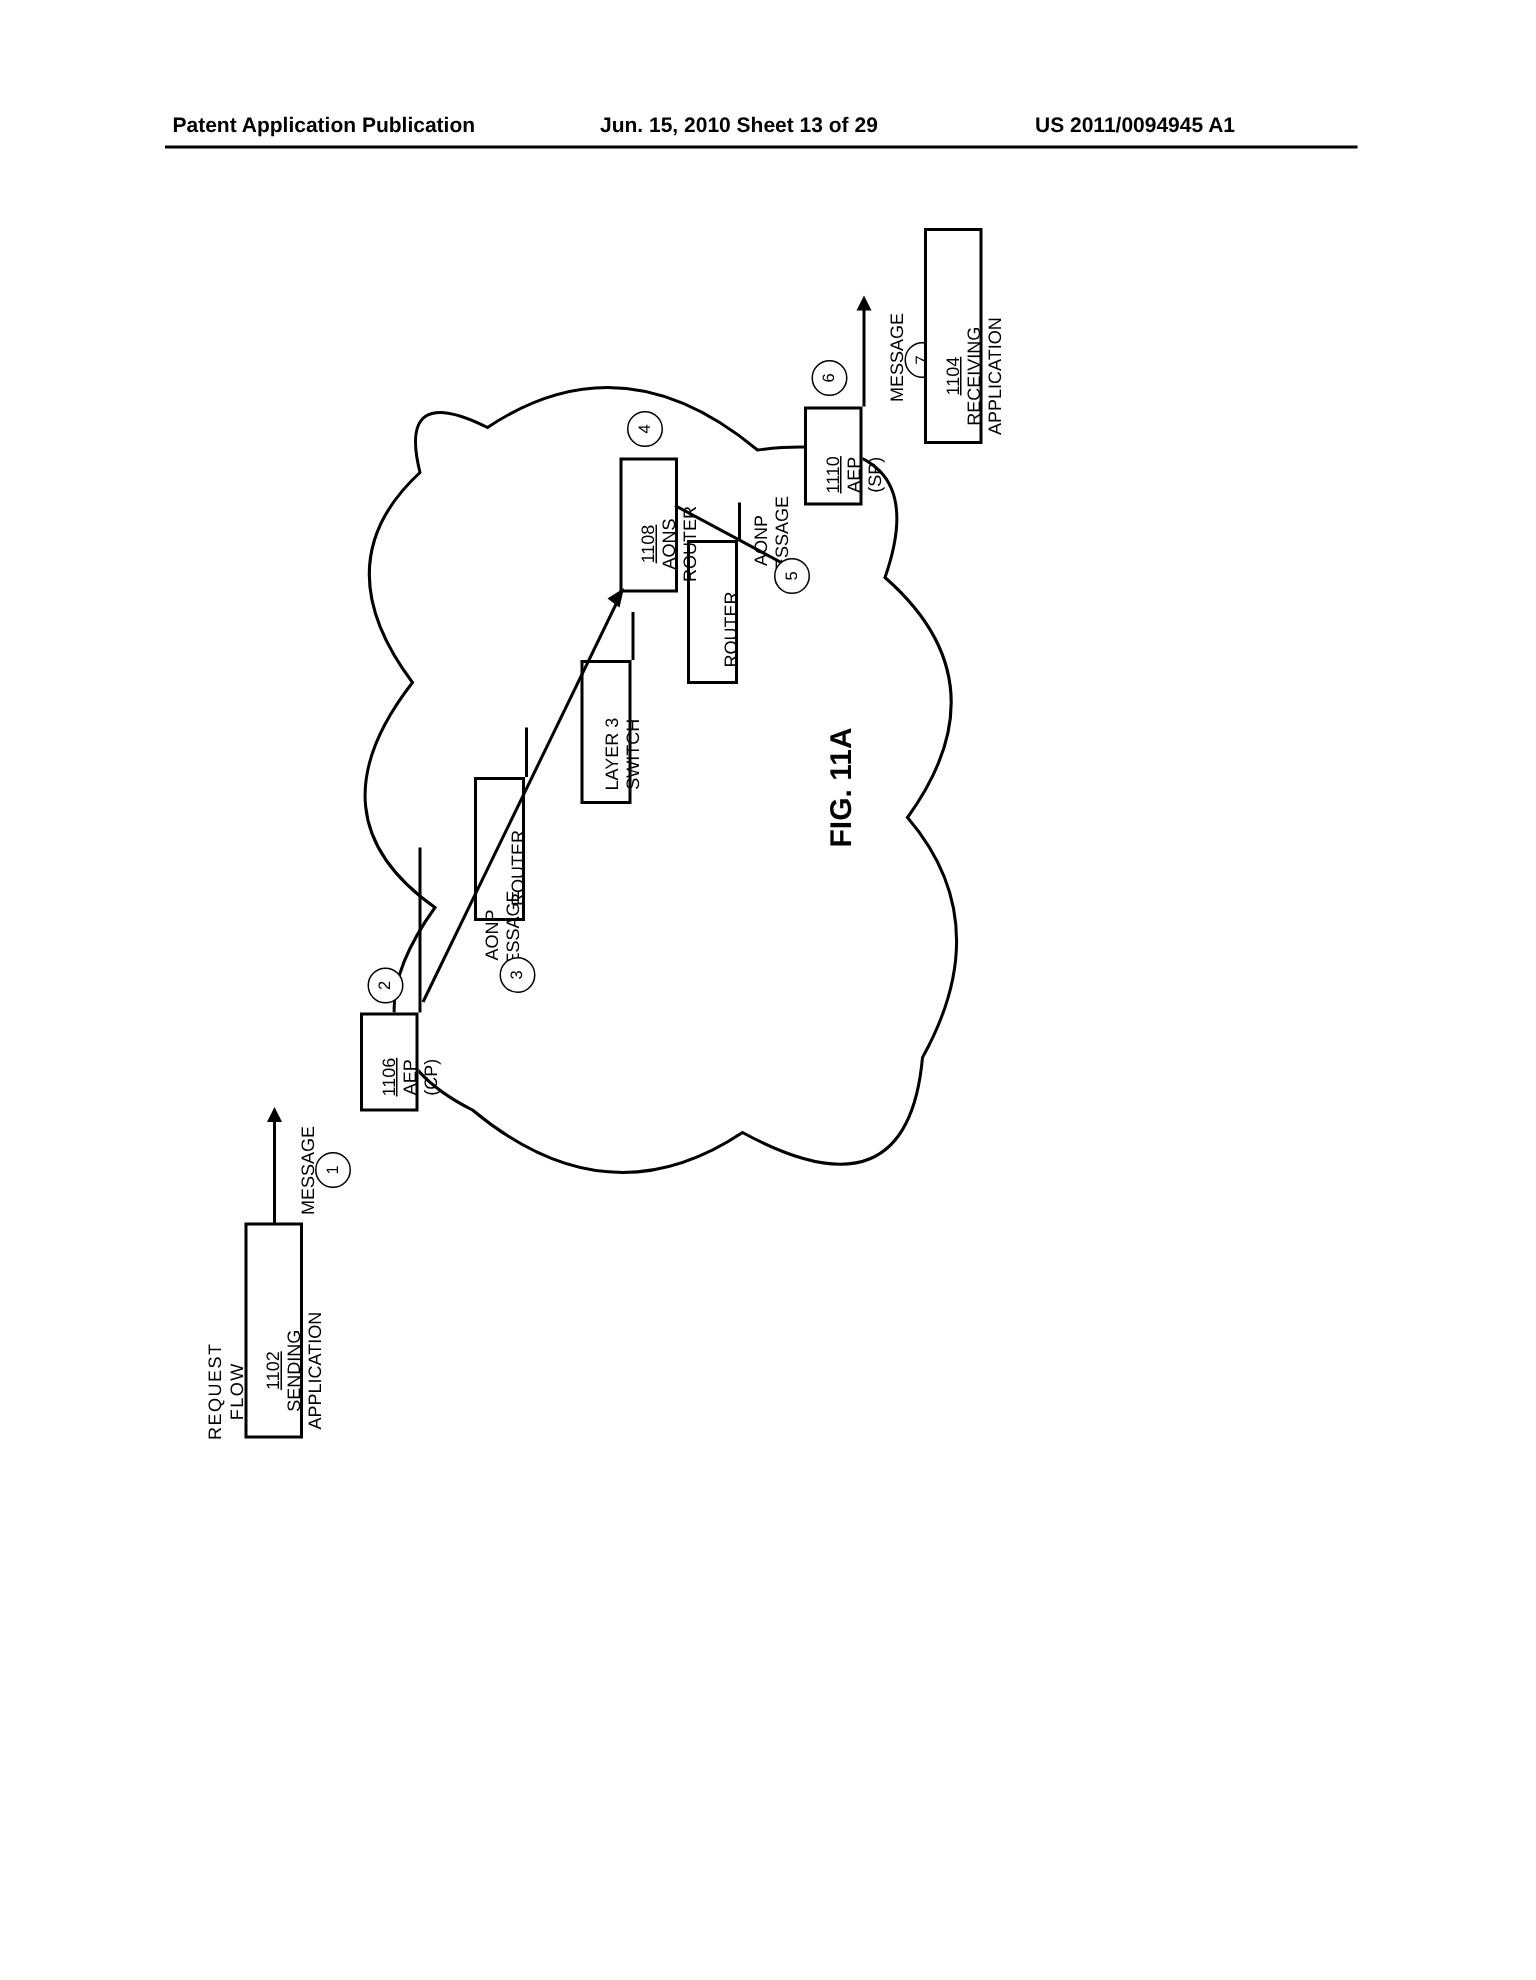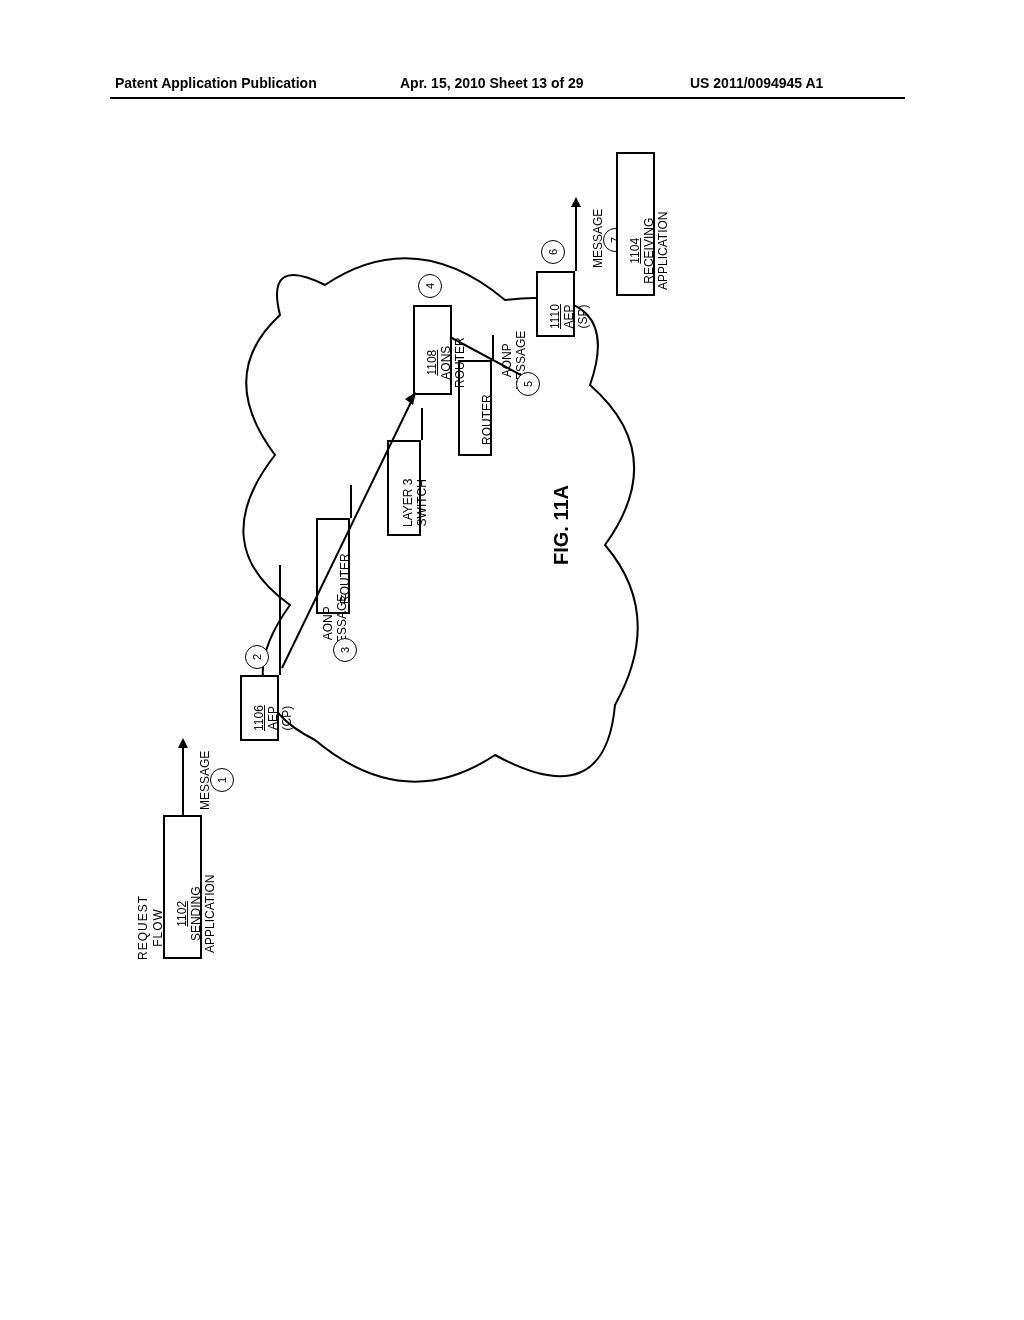--- a/index.html
+++ b/index.html
@@ -76,21 +76,21 @@
     font-size: 11px;
     background: #fff;
   }
   svg { overflow: visible; }
 </style>
 </head>
 <body>
 
 <div class="header">
   <span class="left">Patent Application Publication</span>
-  <span class="center">Apr. 15, 2010  Sheet 13 of 29</span>
+  <span class="center">Jun. 15, 2010  Sheet 13 of 29</span>
   <span class="right">US 2011/0094945 A1</span>
 </div>
 <div class="header-rule"></div>
 
 <div class="diagram">
 
   <svg style="position:absolute; left:245px; top:255px; width:380px; height:540px;">
     <path d="M 35 60
              Q -30 120 30 200
              Q -40 290 45 350

